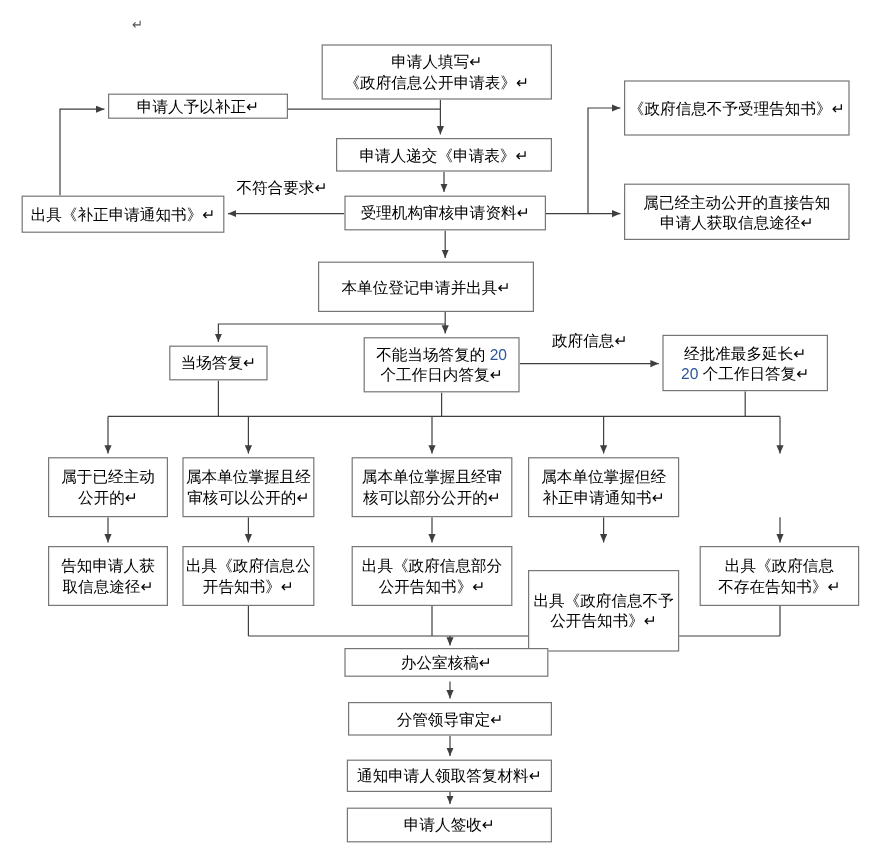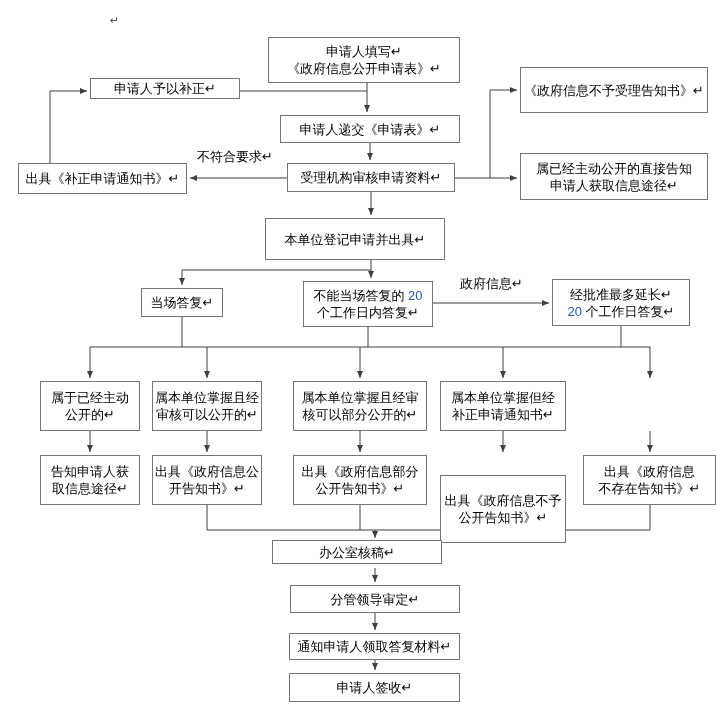--- a/index.html
+++ b/index.html
@@ -161,21 +161,21 @@
   </div>
   <div class="node" style="left:440px;top:475px;width:126px;height:68px">
     <span>出具《政府信息不予</span>
     <span>公开告知书》↵</span>
   </div>
   <div class="node" style="left:583px;top:455px;width:133px;height:50px">
     <span>出具《政府信息</span>
     <span>不存在告知书》↵</span>
   </div>
 
-  <div class="node" style="left:272px;top:540px;width:170px;height:24px">
+  <div class="node" style="left:287px;top:540px;width:170px;height:24px">
     <span>办公室核稿↵</span>
   </div>
   <div class="node" style="left:290px;top:585px;width:170px;height:28px">
     <span>分管领导审定↵</span>
   </div>
   <div class="node" style="left:289px;top:633px;width:171px;height:27px">
     <span>通知申请人领取答复材料↵</span>
   </div>
   <div class="node" style="left:289px;top:673px;width:171px;height:29px">
     <span>申请人签收↵</span>

